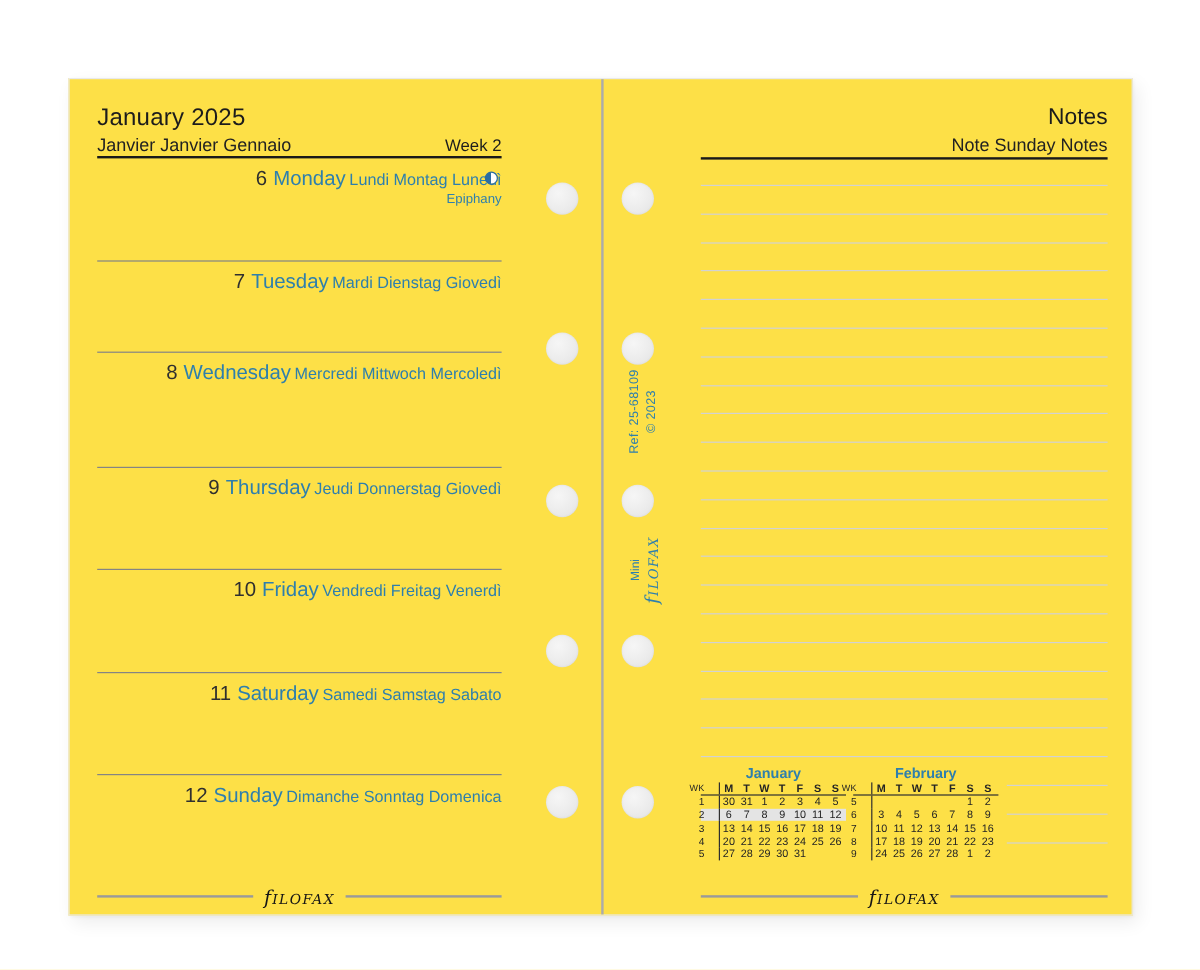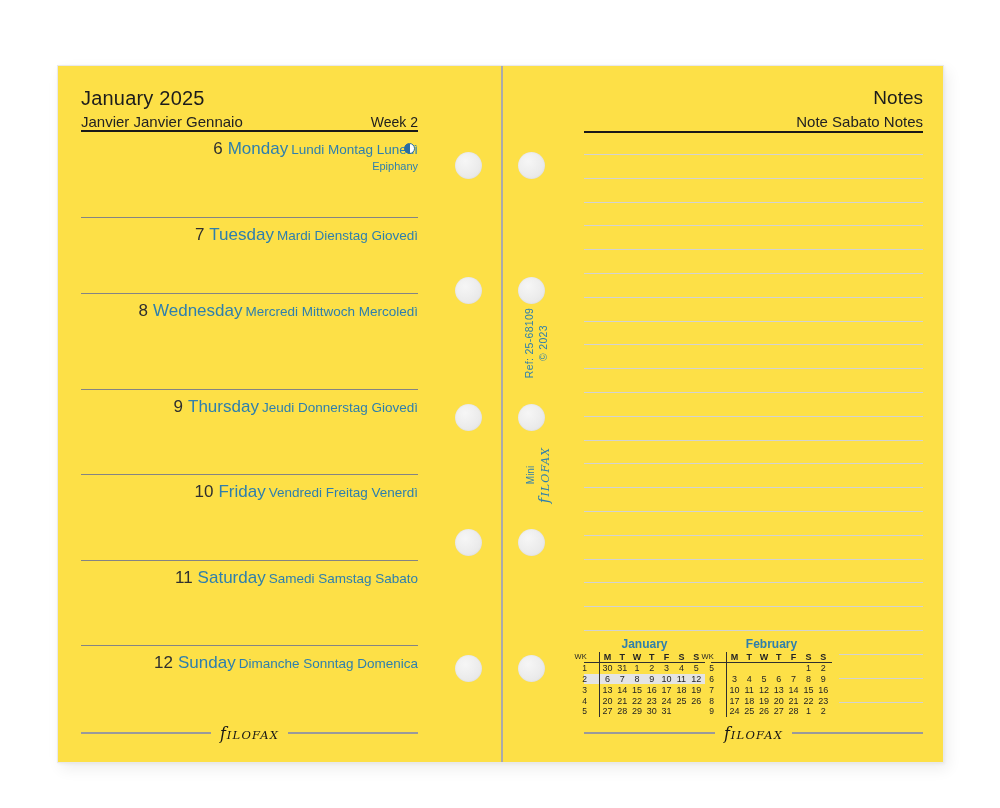--- a/index.html
+++ b/index.html
@@ -34,21 +34,21 @@
   .day-head { padding-top:7px; white-space:nowrap; }
   .day-num  { font-size:17px; color:#2f2f2f; margin-right:5px; }
   .day-name { font-size:17px; color:var(--accent); }
   .day-intl { font-size:13.5px; color:var(--accent); margin-left:3px; }
   .day-note { font-size:11px; color:var(--accent); padding-left:16px; margin-top:1px; }
   .moon {
     position:absolute; top:11px; right:3px; width:11px; height:11px; border-radius:50%;
     border:1.2px solid var(--moon); background:linear-gradient(90deg, var(--moon) 0 50%, #ffffff 50% 100%);
   }
 
-  .page-footer { position:absolute; top:657px; left:0; width:100%; height:20px; display:flex; align-items:center; }
+  .page-footer { position:absolute; top:671px; left:0; width:100%; height:20px; display:flex; align-items:center; }
   .page-footer .rule-seg { flex:1; height:1.5px; background:#9a9a9a; }
   .brand-logo { font-family:"DejaVu Serif", serif; font-style:italic; color:#151515; padding:0 9px; white-space:nowrap; letter-spacing:1px; }
   .brand-logo .f1 { font-size:16px; }
   .brand-logo .rest { font-size:11.5px; letter-spacing:1.2px; }
 
   
   .rp-title { position:absolute; top:21px; right:0; font-size:19px; color:#1c1c1c; text-align:left; }
   .rp-sub   { position:absolute; top:47px; right:0; font-size:15px; color:#222; text-align:right; }
   .rp-underline { position:absolute; top:65px; left:0; width:100%; height:2px; background:#191919; }
   .rule { position:absolute; height:1px; background:#d2d2d2; }
@@ -133,21 +133,21 @@
 
     <div class="page-footer">
       <span class="rule-seg"></span>
       <span class="brand-logo"><span class="f1">f</span><span class="rest">ILOFAX</span></span>
       <span class="rule-seg"></span>
     </div>
   </div>
 
   <div class="right-page">
     <div class="rp-title">Notes</div>
-    <div class="rp-sub">Note Sabato Notes</div>
+    <div class="rp-sub">Note Sunday Notes</div>
     <div class="rp-underline"></div>
 
     <div id="ruled-lines">
         <div class="rule" style="top: 88px; left: 0px; width: 100%;"></div>
         <div class="rule" style="top: 111.8px; left: 0px; width: 100%;"></div>
         <div class="rule" style="top: 135.6px; left: 0px; width: 100%;"></div>
         <div class="rule" style="top: 159.4px; left: 0px; width: 100%;"></div>
         <div class="rule" style="top: 183.2px; left: 0px; width: 100%;"></div>
         <div class="rule" style="top: 207px; left: 0px; width: 100%;"></div>
         <div class="rule" style="top: 230.8px; left: 0px; width: 100%;"></div>

